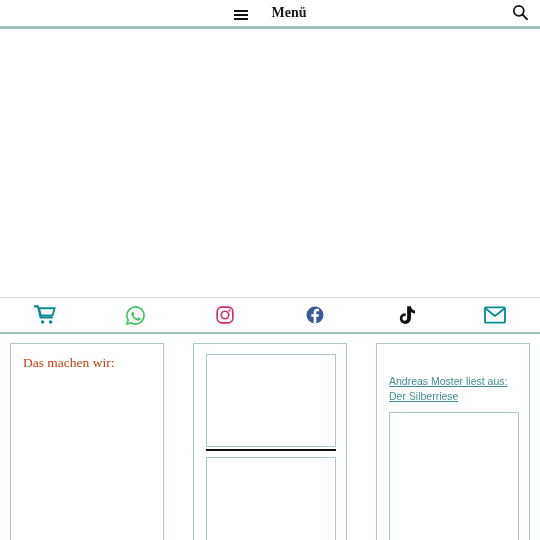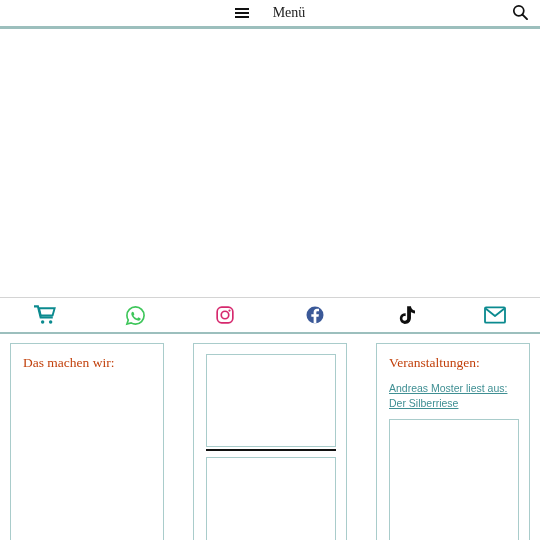--- a/index.html
+++ b/index.html
@@ -23,25 +23,26 @@
     height: 29px;
     background: #ffffff;
     border-bottom: 3px solid #9cbfbd;
     box-sizing: border-box;
     display: flex;
     align-items: center;
     justify-content: center;
   }
   .menu-toggle {
     display: flex;
-    align-items: center;
+    align-items: flex-end;
     gap: 24px;
     cursor: pointer;
     user-select: none;
     padding: 2px 4px;
+    font-weight: bold;
   }
   .hamburger {
     display: inline-flex;
     flex-direction: column;
     justify-content: center;
     gap: 2px;
     width: 14px;
   }
   .hamburger span {
     display: block;
@@ -125,20 +126,21 @@
   }
   .widget-link {
     display: block;
     font-size: 10.5px;
     line-height: 1.45;
     color: #3f8f93;
     text-decoration: underline;
     margin-bottom: 8px;
     font-family: "Liberation Sans", "DejaVu Sans", sans-serif;
     cursor: pointer;
+    margin-top: 20px;
   }
   .media-box {
     border: 1px solid #a9cccb;
     background: #ffffff;
     box-sizing: border-box;
     width: 100%;
     height: 93px;
   }
   .media-box.tall { height: 132px; }
   .widget-sep {
@@ -238,18 +240,17 @@
     <div class="widget-title">Das machen wir:</div>
   </div>
 
   <div class="widget">
     <div class="media-box"></div>
     <hr class="widget-sep">
     <div class="media-box tall"></div>
   </div>
 
   <div class="widget">
-    <div class="widget-title">Veranstaltungen:</div>
     <a class="widget-link">Andreas Moster liest aus: Der Silberriese</a>
     <div class="media-box tall"></div>
   </div>
 
 </div>
 
 </body></html>

